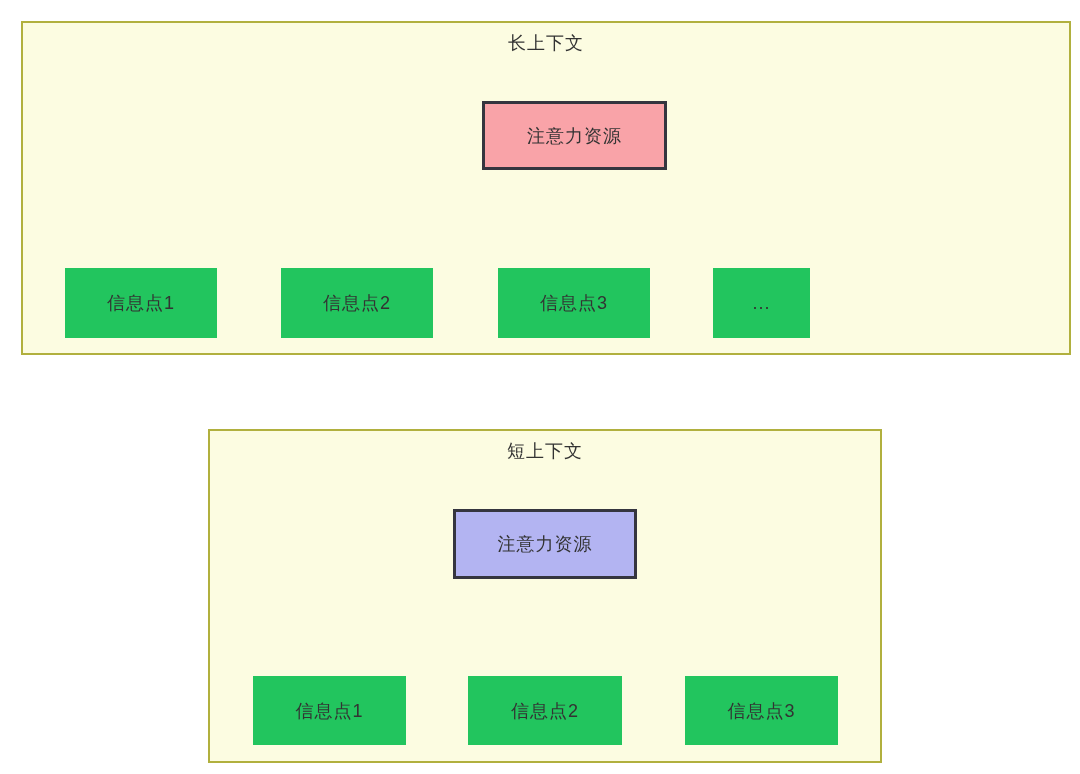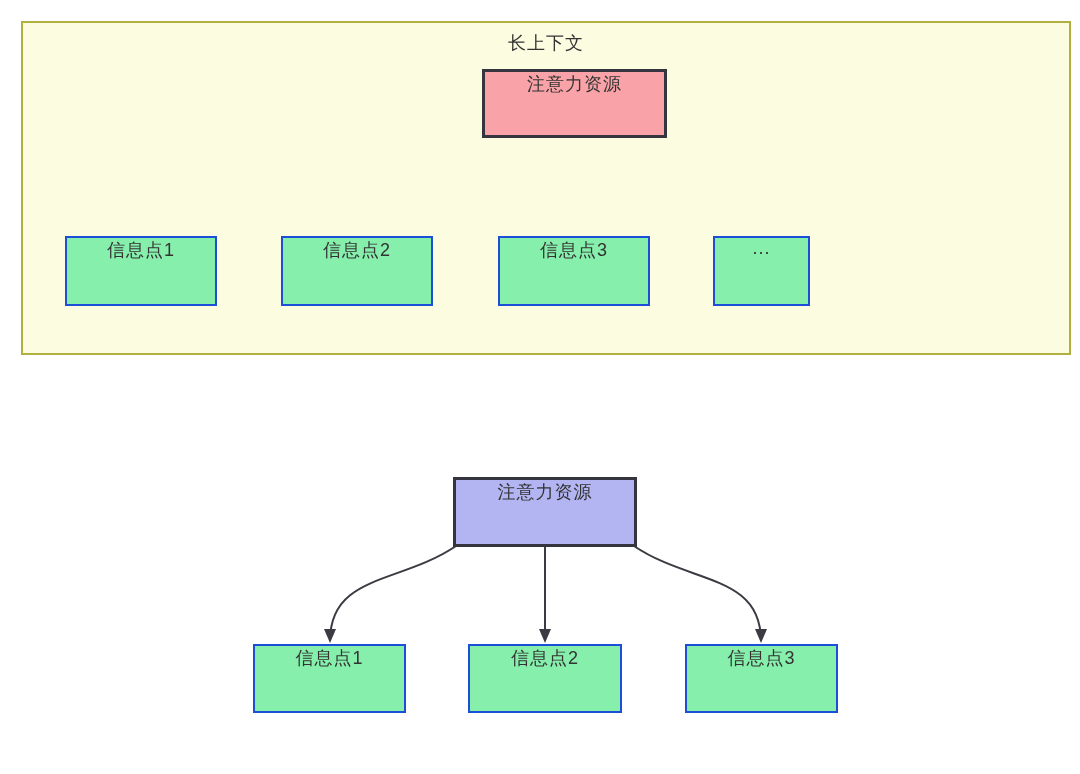--- a/index.html
+++ b/index.html
@@ -29,35 +29,36 @@
     text-align: center;
     font-size: 18px;
     font-weight: 500;
     color: #333333;
     letter-spacing: 1px;
   }
   .node {
     position: absolute;
     box-sizing: border-box;
     display: flex;
-    align-items: flex-start;
+    align-items: center;
     justify-content: center;
     font-size: 18px;
     font-weight: 500;
     color: #333333;
     letter-spacing: 1px;
+    margin-top: 32px;
   }
   .root-node {
     border: 3px solid #35353f;
   }
   .root-long  { background: #f9a3a8; }
   .root-short { background: #b3b4f2; }
   .child-node {
-    background: #86efac;
-    border: 2px solid #1d4ed8;
+    background: #22c55e;
+    border: 2px solid #22c55e;
   }
   .edge-layer {
     position: absolute;
     left: 0;
     top: 0;
     width: 1080px;
     height: 774px;
     pointer-events: none;
   }
   .edge {
@@ -101,20 +102,23 @@
   <div class="node child-node" style="left:281px; top:236px; width:152px; height:70px;">
     <span>信息点2</span>
   </div>
   <div class="node child-node" style="left:498px; top:236px; width:152px; height:70px;">
     <span>信息点3</span>
   </div>
   <div class="node child-node" style="left:713px; top:236px; width:97px; height:70px;">
     <span>...</span>
   </div>
 
+  <div class="group" style="left:208px; top:429px; width:674px; height:334px;">
+    <div class="group-title">短上下文</div>
+  </div>
   <div class="node root-node root-short" style="left:453px; top:477px; width:184px; height:70px;">
     <span>注意力资源</span>
   </div>
   <div class="node child-node" style="left:253px; top:644px; width:153px; height:69px;">
     <span>信息点1</span>
   </div>
   <div class="node child-node" style="left:468px; top:644px; width:154px; height:69px;">
     <span>信息点2</span>
   </div>
   <div class="node child-node" style="left:685px; top:644px; width:153px; height:69px;">

